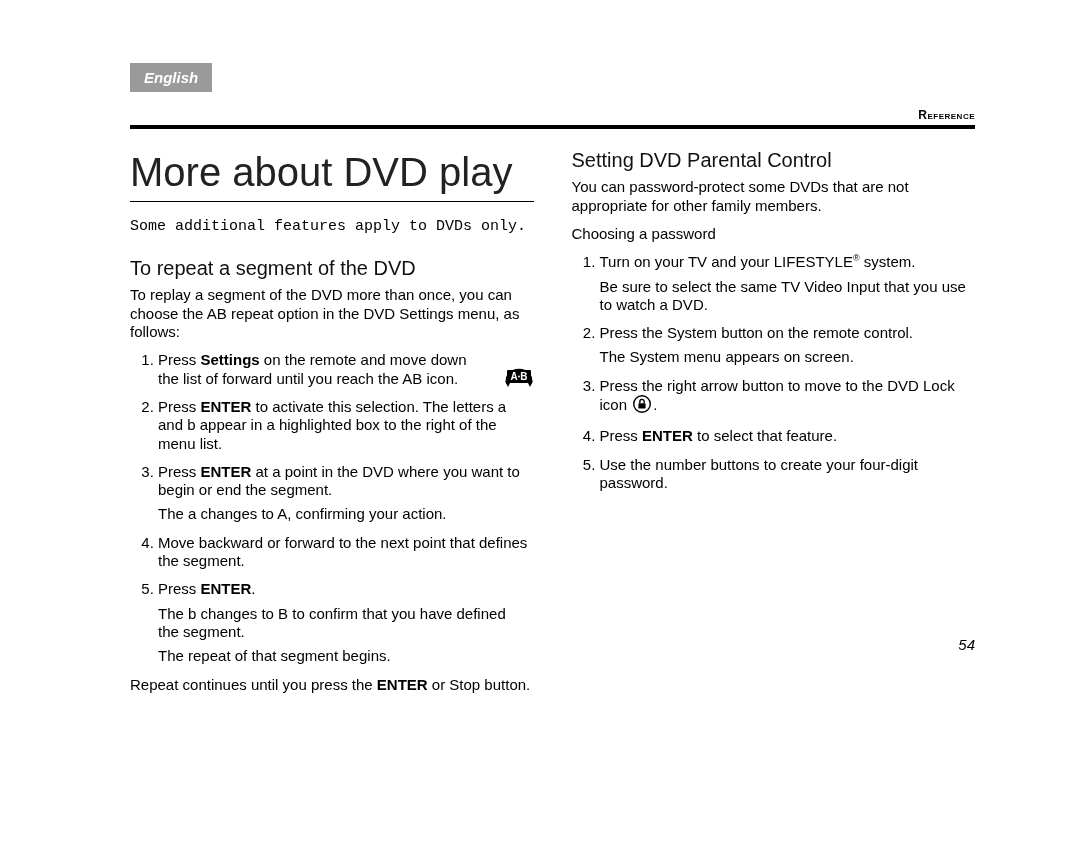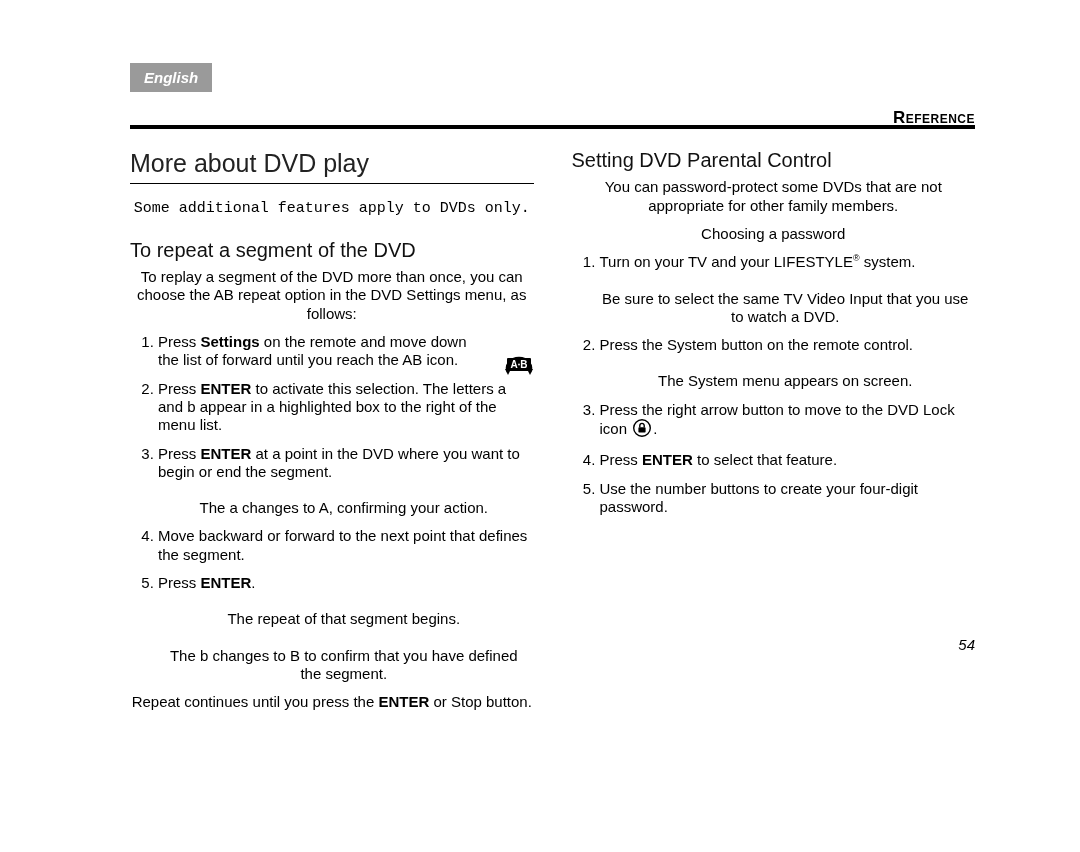--- a/index.html
+++ b/index.html
@@ -26,21 +26,21 @@
     color: #fff;
     padding: 6px 14px;
     font-size: 15px;
     font-weight: bold;
     font-style: italic;
   }
   .ref-label {
     position: absolute;
     top: 108px;
     right: 105px;
-    font-size: 17px;
+    font-size: 12px;
     font-variant: small-caps;
     font-weight: bold;
     letter-spacing: 0.5px;
   }
   .rule {
     position: absolute;
     top: 125px;
     left: 130px;
     right: 105px;
     height: 4px;
@@ -54,63 +54,63 @@
     display: flex;
     gap: 38px;
   }
   .col {
     flex: 1 1 0;
     min-width: 0;
     font-size: 15px;
     line-height: 1.22;
   }
   h1.main-title {
-    font-size: 25px;
+    font-size: 40px;
     font-weight: normal;
     margin: 0 0 4px 0;
     color: #222;
   }
   .title-underline {
     border-bottom: 1.5px solid #000;
     margin-bottom: 16px;
   }
   .intro {
     margin: 0 0 20px 0;
     font-family: Liberation Mono, monospace;
   }
   h2.sub {
     font-size: 20px;
     font-weight: normal;
     margin: 0 0 6px 0;
     color: #111;
   }
-  p { margin: 0 0 10px 0; text-align: center; }
+  p { margin: 0 0 10px 0; }
   ol.steps {
     margin: 0 0 10px 0;
     padding-left: 28px;
   }
   ol.steps > li {
     margin-bottom: 10px;
     padding-right: 4px;
   }
   ol.steps > li > p.subline {
-    margin-top: 18px;
+    margin-top: 6px;
     margin-bottom: 0;
   }
   .ab-row {
     position: relative;
   }
   .ab-row .ab-text {
     display: block;
     padding-right: 44px;
   }
   .ab-icon {
     position: absolute;
     right: -2px;
-    top: 16px;
+    top: 10px;
     text-decoration: underline;
   }
   .lock-icon {
     display: inline-block;
     vertical-align: middle;
     margin: 0 2px;
   }
   .pageno {
     position: absolute;
     bottom: 82px;
@@ -158,22 +158,22 @@
         <li>
           <span>Press </span><b>ENTER</b><span> to activate this selection. The letters a and b appear in a highlighted box to the right of the menu list.</span>
         </li>
         <li>
           <span>Press </span><b>ENTER</b><span> at a point in the DVD where you want to begin or end the segment.</span>
           <p class="subline">The a changes to A, confirming your action.</p>
         </li>
         <li>Move backward or forward to the next point that defines the segment.</li>
         <li>
           <span>Press </span><b>ENTER</b><span>.</span>
+          <p class="subline">The b changes to B to confirm that you have defined the segment.</p>
           <p class="subline">The repeat of that segment begins.</p>
-          <p class="subline">The b changes to B to confirm that you have defined the segment.</p>
         </li>
       </ol>
 
       <p>
         <span>Repeat continues until you press the </span><b>ENTER</b><span> or Stop button.</span>
       </p>
     </div>
 
     <div class="col">
       <h2 class="sub">Setting DVD Parental Control</h2>

